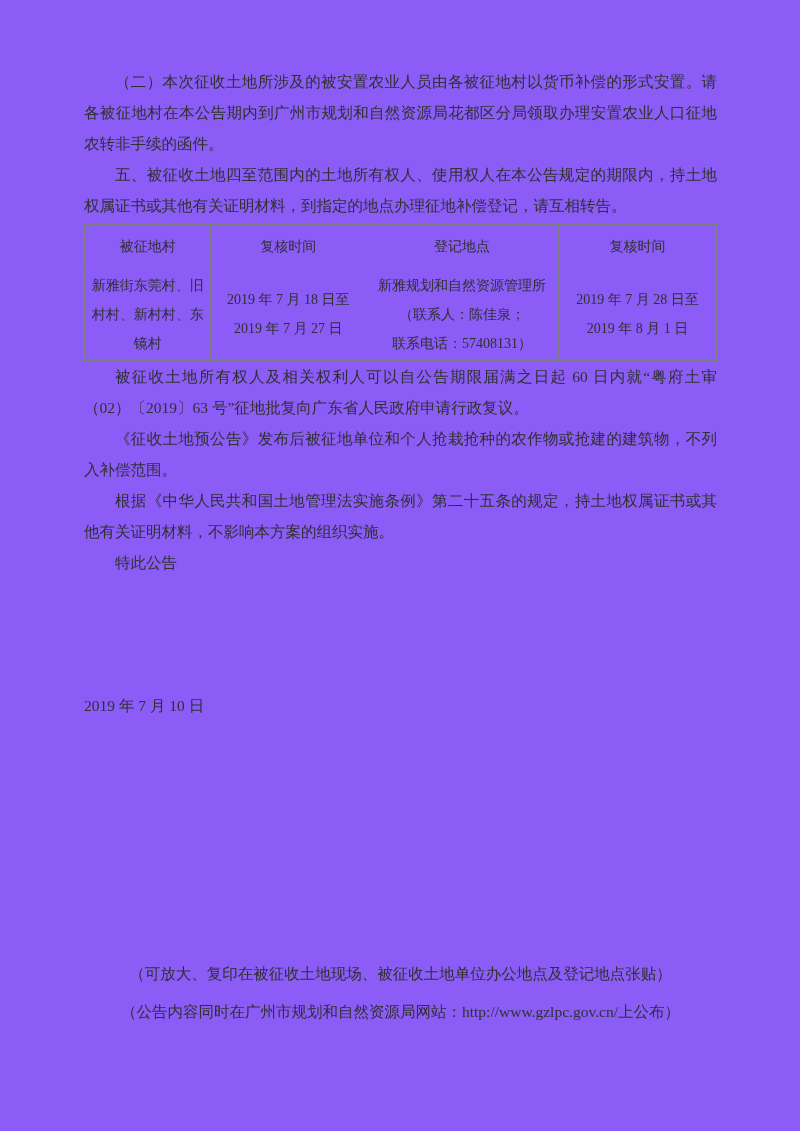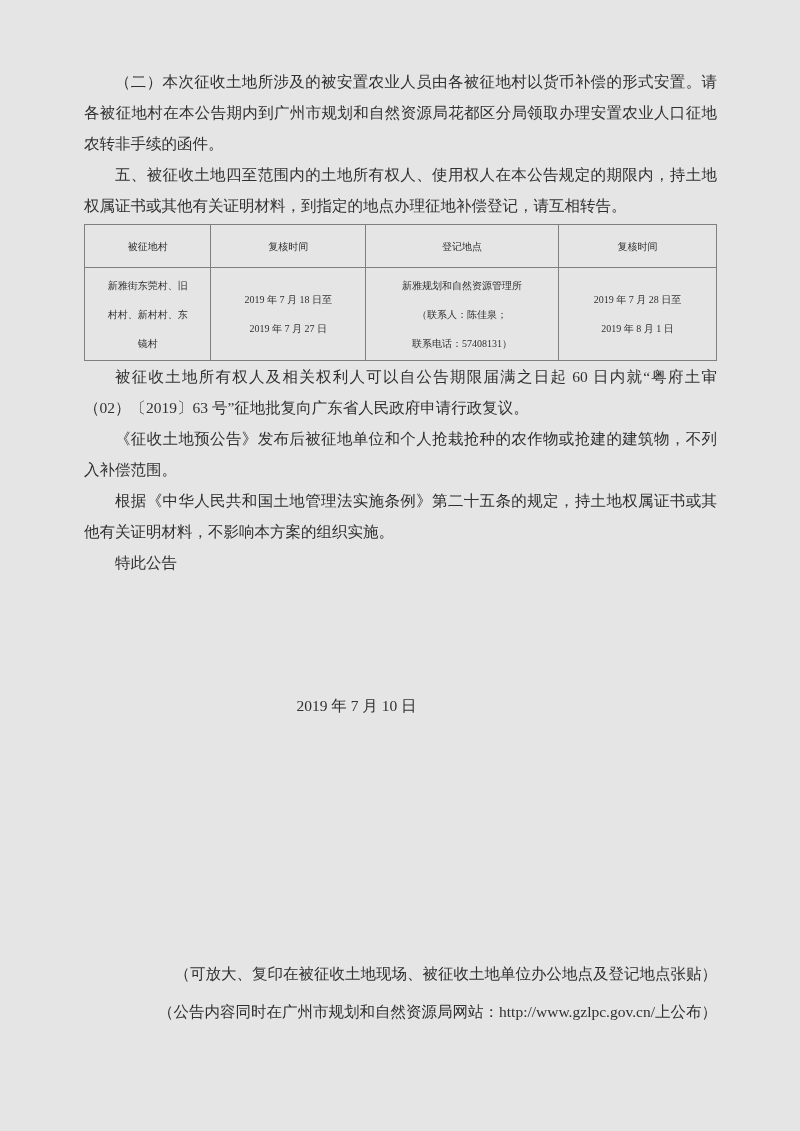--- a/index.html
+++ b/index.html
@@ -4,21 +4,21 @@
 <style>
   html, body { margin: 0; padding: 0; }
   body {
     width: 800px; height: 1131px;
     background: #ffffff;
     font-family: "Liberation Serif", "DejaVu Serif", serif;
   }
   .page {
     position: relative;
     width: 800px; height: 1131px;
-    background: #e5e5e5;
+    background: #8b5cf6;
     overflow: hidden;
     color: #303030;
   }
   .content {
     position: absolute;
     left: 84px; top: 66px;
     width: 633px;
   }
   .para {
     margin: 0;
@@ -30,41 +30,41 @@
   .sec6 { margin-top: -8px; }
   .reg-table {
     width: 100%;
     border-collapse: collapse;
     margin-top: 3px;
     table-layout: fixed;
   }
   .reg-table th, .reg-table td {
     border: 1px solid #7f7f7f;
     font-weight: normal;
-    font-size: 10px;
+    font-size: 14px;
     color: #303030;
     text-align: center;
     vertical-align: middle;
     white-space: pre-line;
     line-height: 29px;
     padding: 0 3px;
   }
   .reg-table thead tr { height: 43px; }
   .reg-table tbody tr { height: 93px; margin-left: 31px; }
   .date-line {
     margin: 112px 88px 0 0;
     font-size: 15.5px;
     line-height: 31px;
-    text-align: center;
+    text-align: left;
   }
   .note {
     margin: 0;
     font-size: 15.5px;
     line-height: 38px;
-    text-align: right;
+    text-align: center;
   }
   .note-first { margin-top: 234px; }
 </style>
 </head>
 <body>
 
 <div class="page">
   <div class="content">
 
     <p class="para indent">（二）本次征收土地所涉及的被安置农业人员由各被征地村以货币补偿的形式安置。请各被征地村在本公告期内到广州市规划和自然资源局花都区分局领取办理安置农业人口征地农转非手续的函件。</p>

